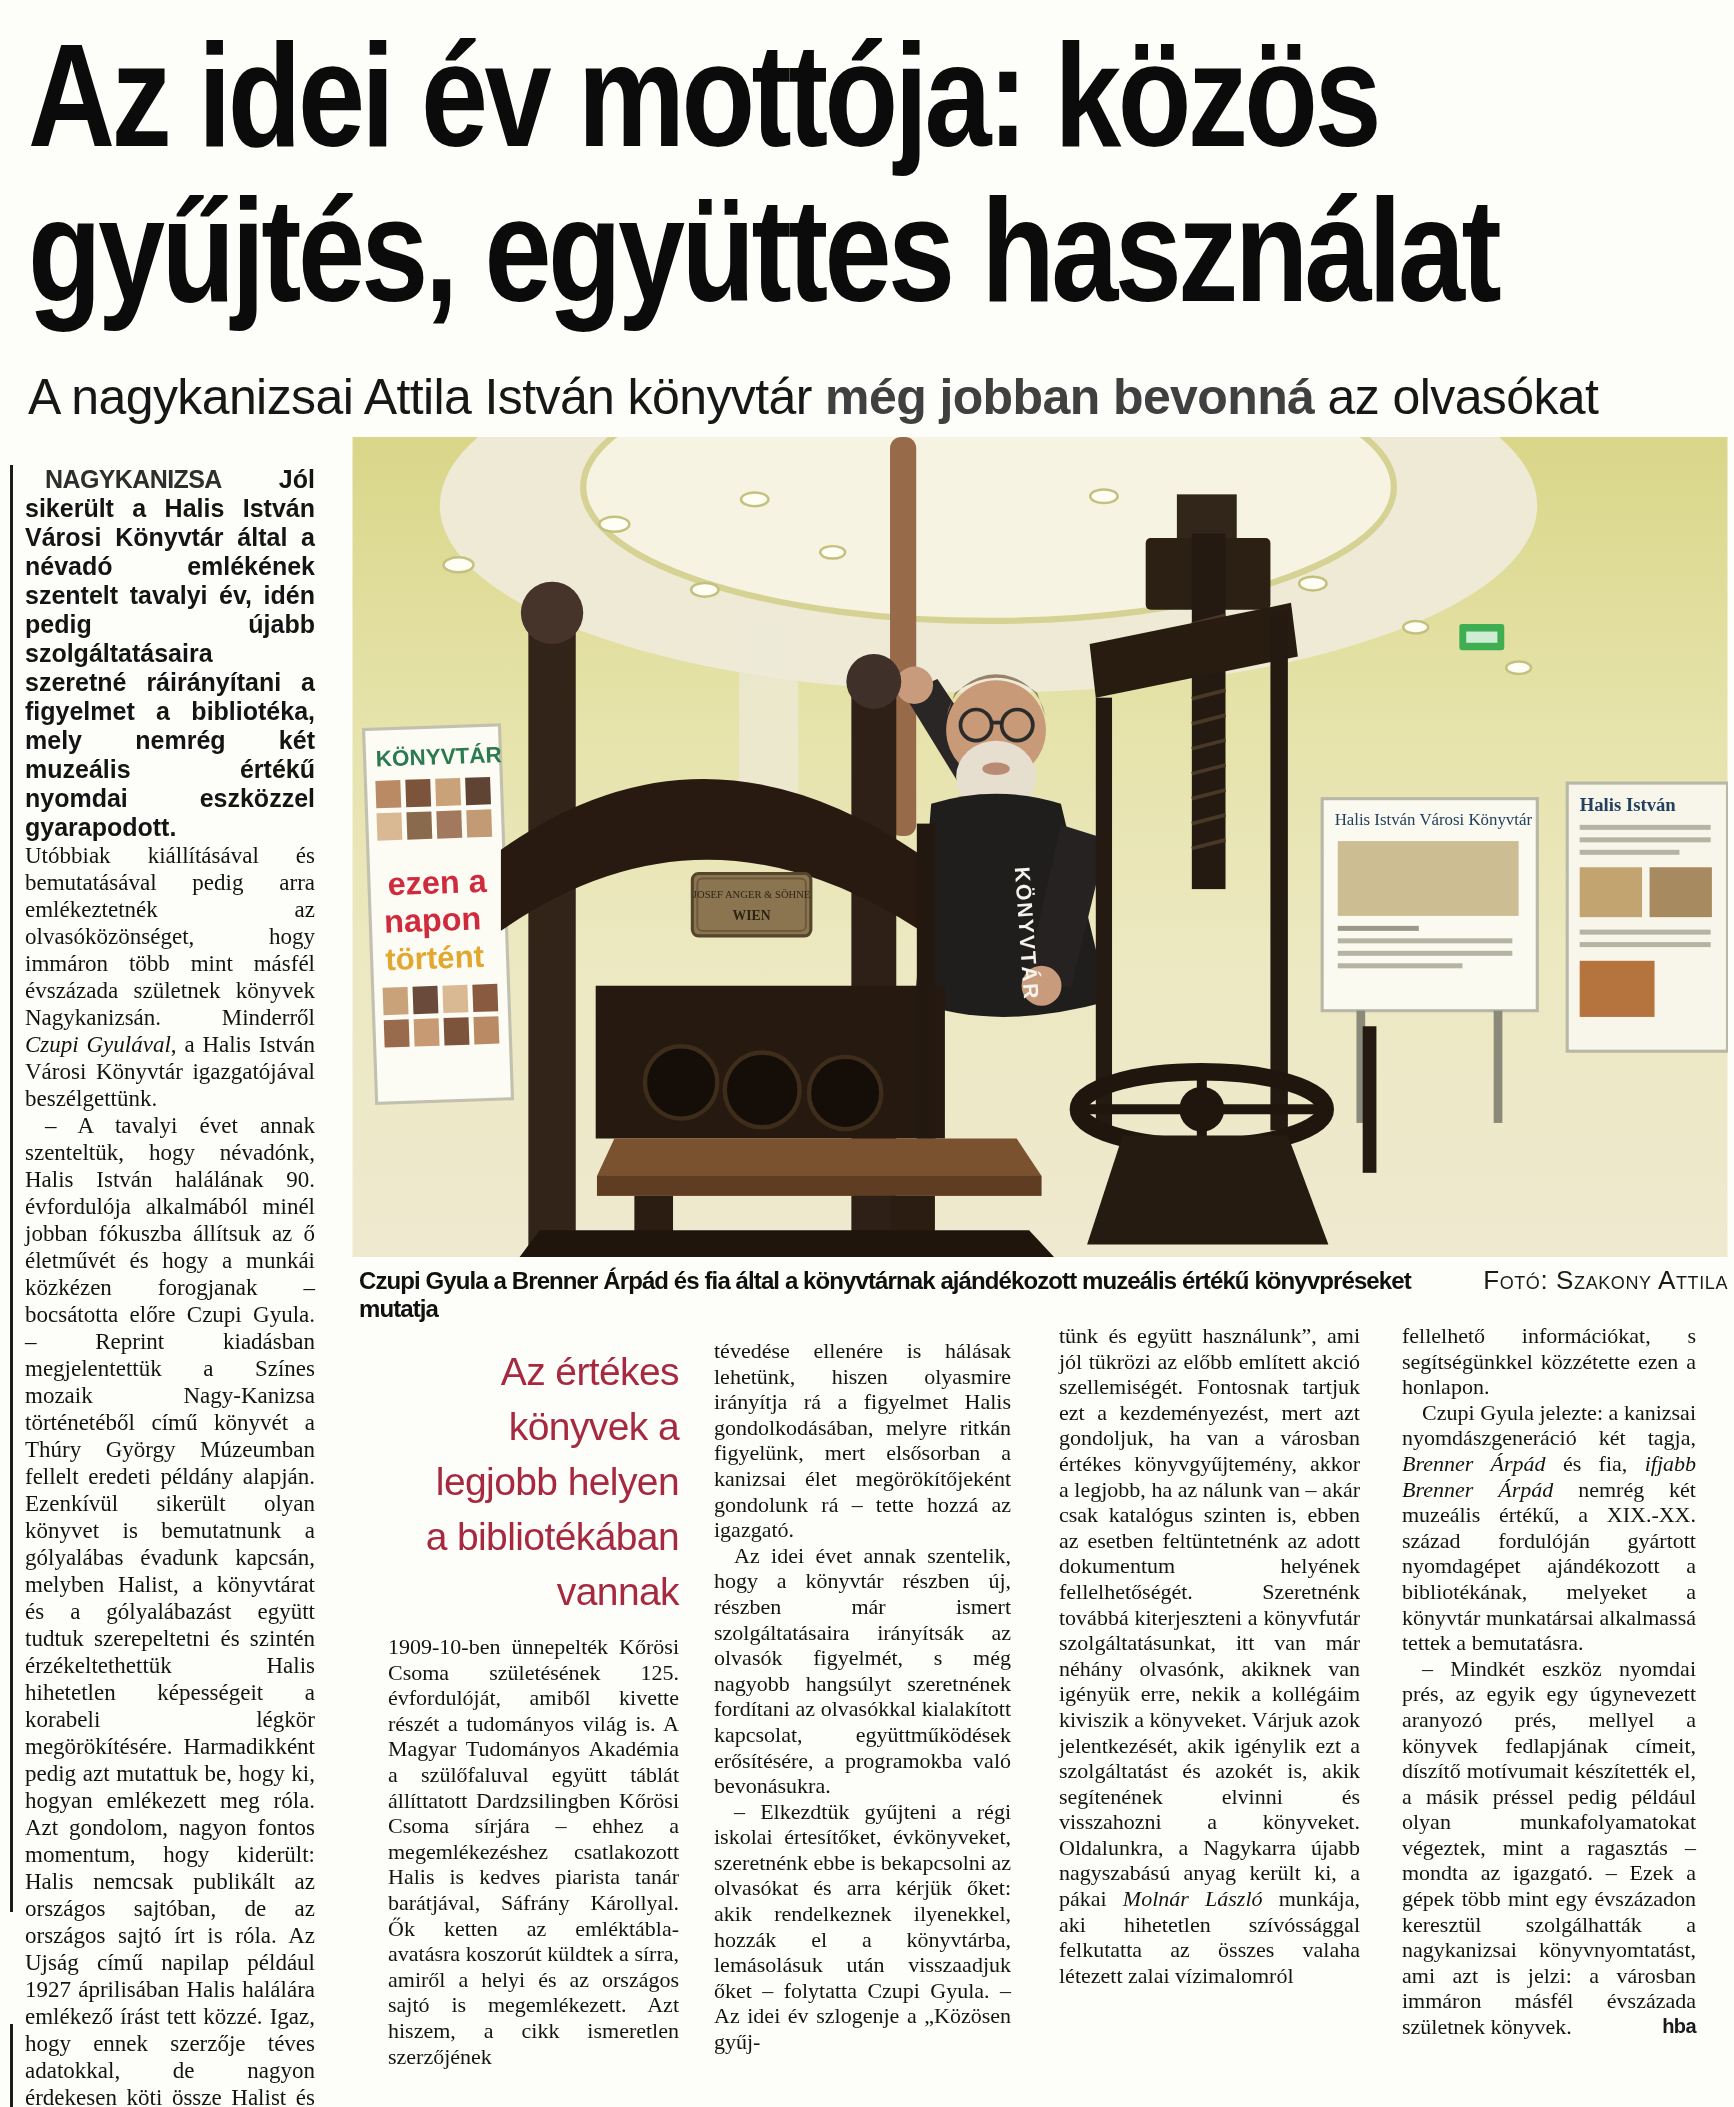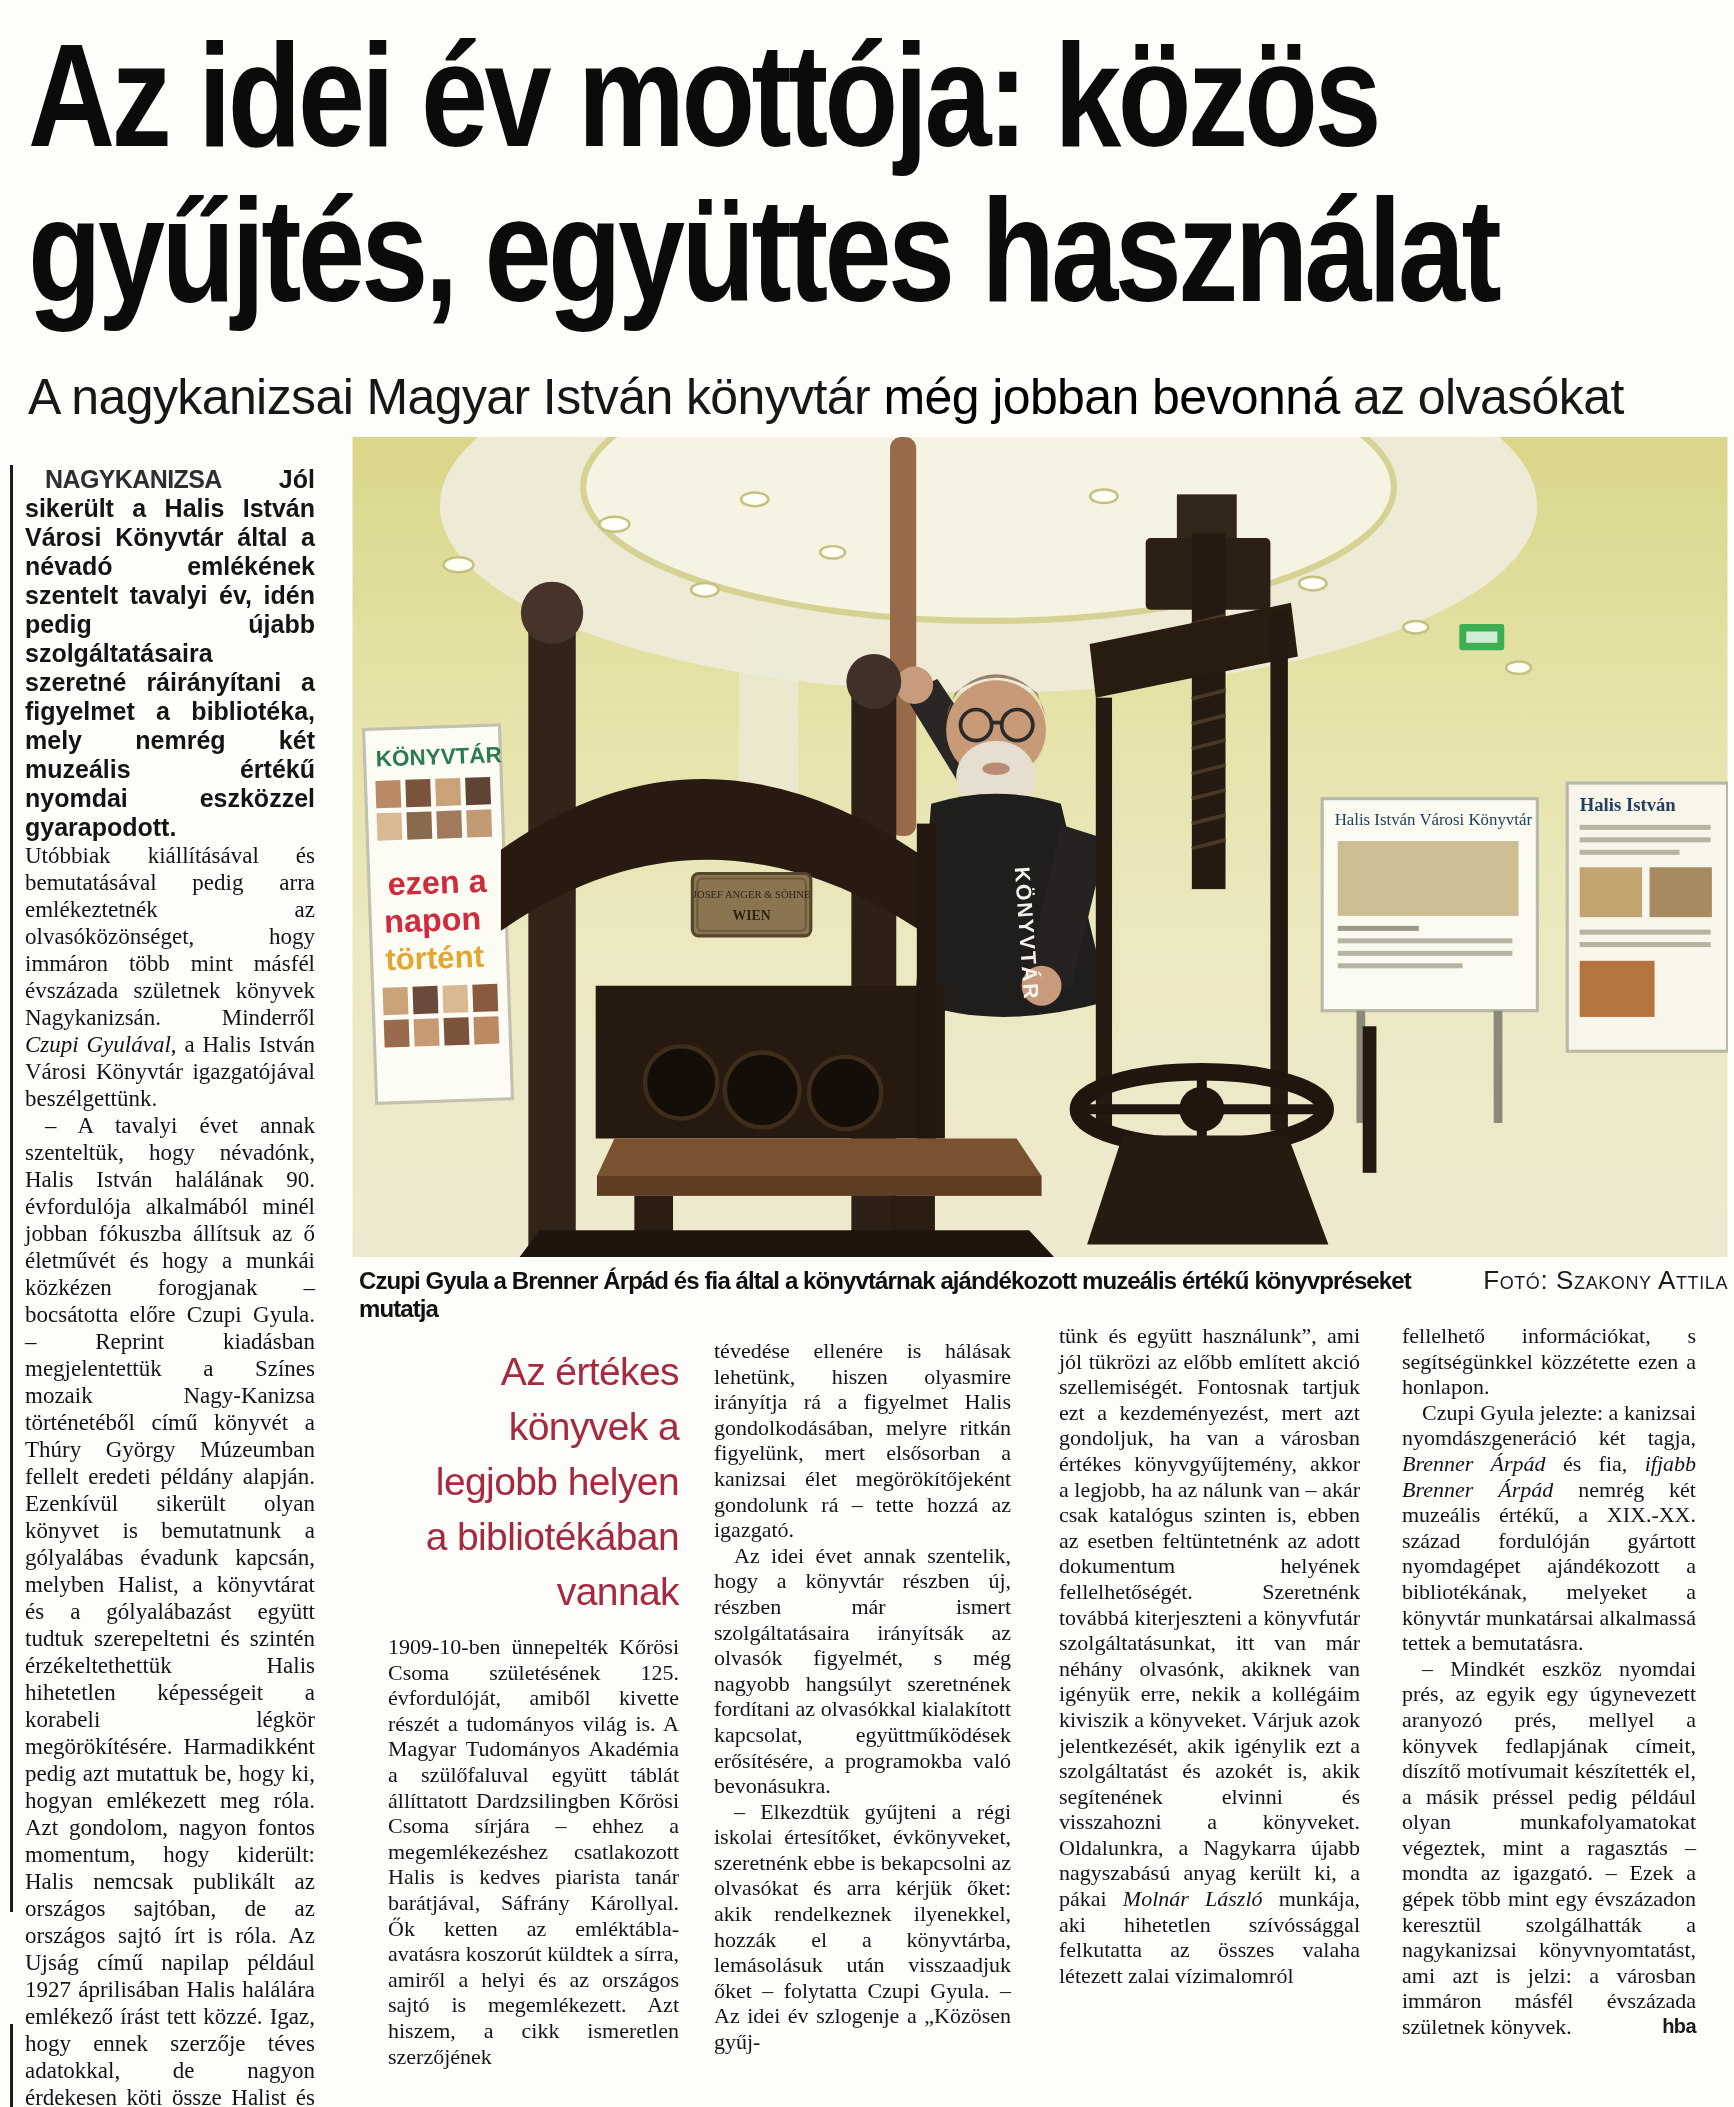--- a/index.html
+++ b/index.html
@@ -3,21 +3,21 @@
 <meta charset="utf-8">
 <style>
   html,body{margin:0;padding:0;background:#e8e8e6;}
   .page{position:relative;width:1735px;height:2108px;background:#fdfdfa;overflow:hidden;
         font-family:"Liberation Serif",serif;color:#111;}
   .headline{position:absolute;left:28px;top:17.5px;width:2115px;transform:scaleX(0.82);
             transform-origin:0 0;font-family:"Liberation Sans",sans-serif;font-weight:bold;
             font-size:147px;line-height:1.06;letter-spacing:-4.4px;color:#0b0b0b;white-space:nowrap;}
   .subhead{position:absolute;left:28px;top:368px;width:1691px;
            font-family:"Liberation Sans",sans-serif;font-size:50px;letter-spacing:-0.6px;color:#171717;}
-  .subhead .hl{color:#000000;font-weight:normal;}
+  .subhead .hl{color:#404040;font-weight:bold;}
   .lrule{position:absolute;left:10px;width:2.5px;background:#1c1c1c;}
   .col{position:absolute;text-align:justify;font-size:23px;line-height:27px;color:#131313;}
   .col p{margin:0;text-indent:20px;}
   .col p.flush{text-indent:0;}
   .lead{font-family:"Liberation Sans",sans-serif;font-weight:bold;font-size:25px;line-height:29px;
         text-indent:0;color:#141414;margin:0 0 7.5px 0;text-align:justify;}
   .lead .tag{color:#2e2e2e;letter-spacing:-0.6px;}
   .botcol{font-size:22px;line-height:25.6px;}
   .pullquote{font-family:"Liberation Sans",sans-serif;color:#a62940;font-size:39px;line-height:55px;
              text-align:right;margin:21px 0 15px 0;letter-spacing:-0.6px;font-weight:400;}
@@ -34,21 +34,21 @@
 </head>
 <body>
 
 <div class="page">
 
   <div class="headline">
     <div>Az idei év mottója: közös</div>
     <div>gyűjtés, együttes használat</div>
   </div>
 
-  <div class="subhead"><span>A nagykanizsai Magyar István könyvtár </span><span class="hl">még jobban bevonná</span><span> az olvasókat</span></div>
+  <div class="subhead"><span>A nagykanizsai Attila István könyvtár </span><span class="hl">még jobban bevonná</span><span> az olvasókat</span></div>
 
   <div class="lrule" style="top:465px;height:1447px;"></div>
   <div class="lrule" style="top:2024px;height:84px;"></div>
 
   <div class="col" id="col1" style="left:25px;top:465px;width:290px;">
     <p class="lead"><span class="tag">NAGYKANIZSA</span><span> Jól sikerült a Halis István Városi Könyvtár által a névadó emlékének szentelt tavalyi év, idén pedig újabb szolgáltatásaira szeretné ráirányítani a figyelmet a bibliotéka, mely nemrég két muzeális értékű nyomdai eszközzel gyarapodott.</span></p>
     <p class="flush"><span>Utóbbiak kiállításával és bemutatásával pedig arra emlékeztetnék az olvasóközönséget, hogy immáron több mint másfél évszázada születnek könyvek Nagykanizsán. Minderről </span><i>Czupi Gyulával</i><span>, a Halis István Városi Könyvtár igazgatójával beszélgettünk.</span></p>
     <p>– A tavalyi évet annak szenteltük, hogy névadónk, Halis István halálának 90. évfordulója alkalmából minél jobban fókuszba állítsuk az ő életművét és hogy a munkái közkézen forogjanak – bocsátotta előre Czupi Gyula. – Reprint kiadásban megjelentettük a Színes mozaik Nagy-Kanizsa történetéből című könyvét a Thúry György Múzeumban fellelt eredeti példány alapján. Ezenkívül sikerült olyan könyvet is bemutatnunk a gólyalábas évadunk kapcsán, melyben Halist, a könyvtárat és a gólyalábazást együtt tudtuk szerepeltetni és szintén érzékeltethettük Halis hihetetlen képességeit a korabeli légkör megörökítésére. Harmadikként pedig azt mutattuk be, hogy ki, hogyan emlékezett meg róla. Azt gondolom, nagyon fontos momentum, hogy kiderült: Halis nemcsak publikált az országos sajtóban, de az országos sajtó írt is róla. Az Ujság című napilap például 1927 áprilisában Halis halálára emlékező írást tett közzé. Igaz, hogy ennek szerzője téves adatokkal, de nagyon érdekesen köti össze Halist és Kőrösi Csoma Sándor emlékének sajátos ápolását. Van alapja, hogy az újságíró együtt emlegeti őket:</p>
   </div>
 

